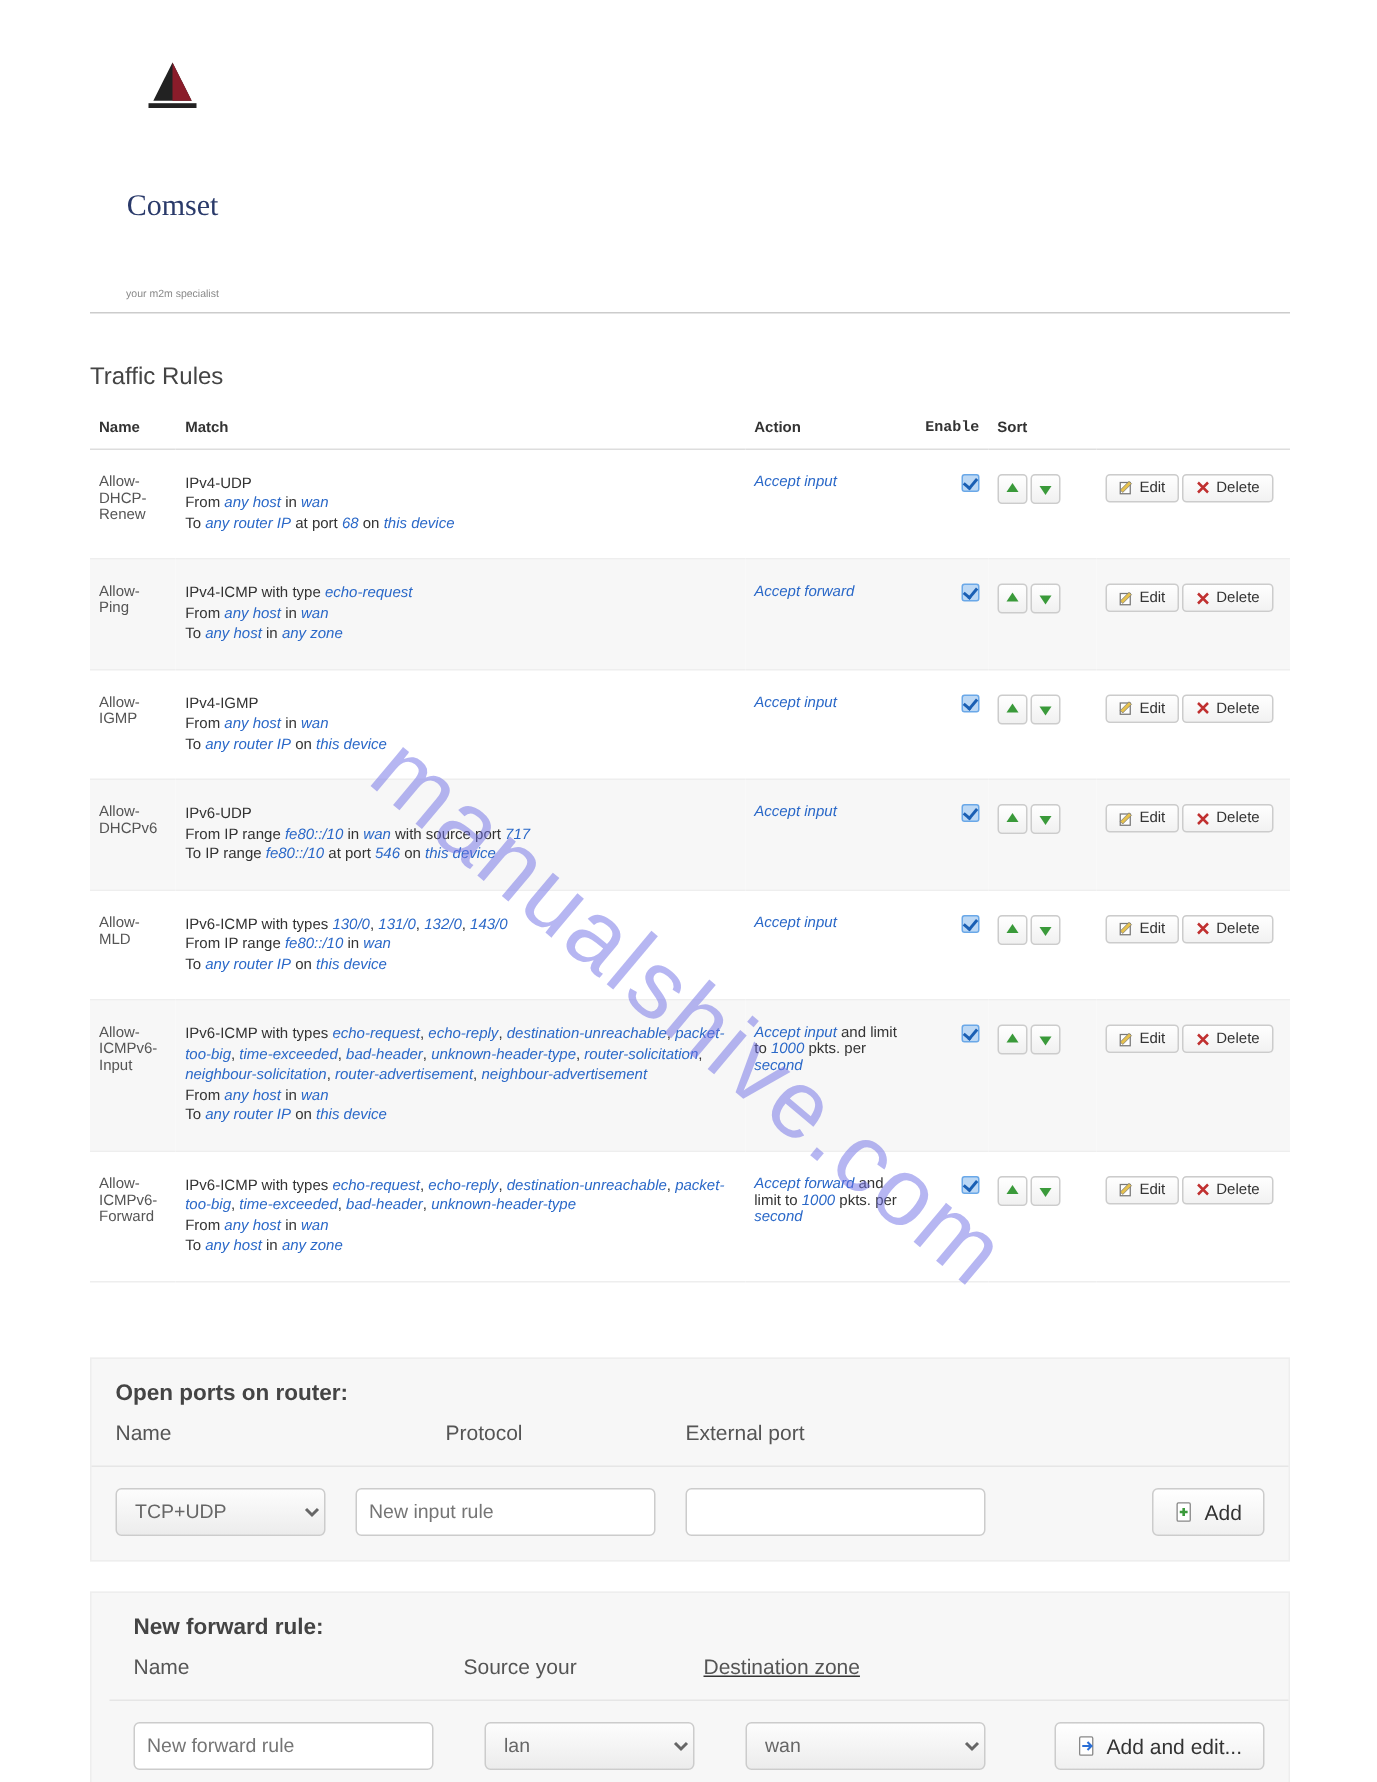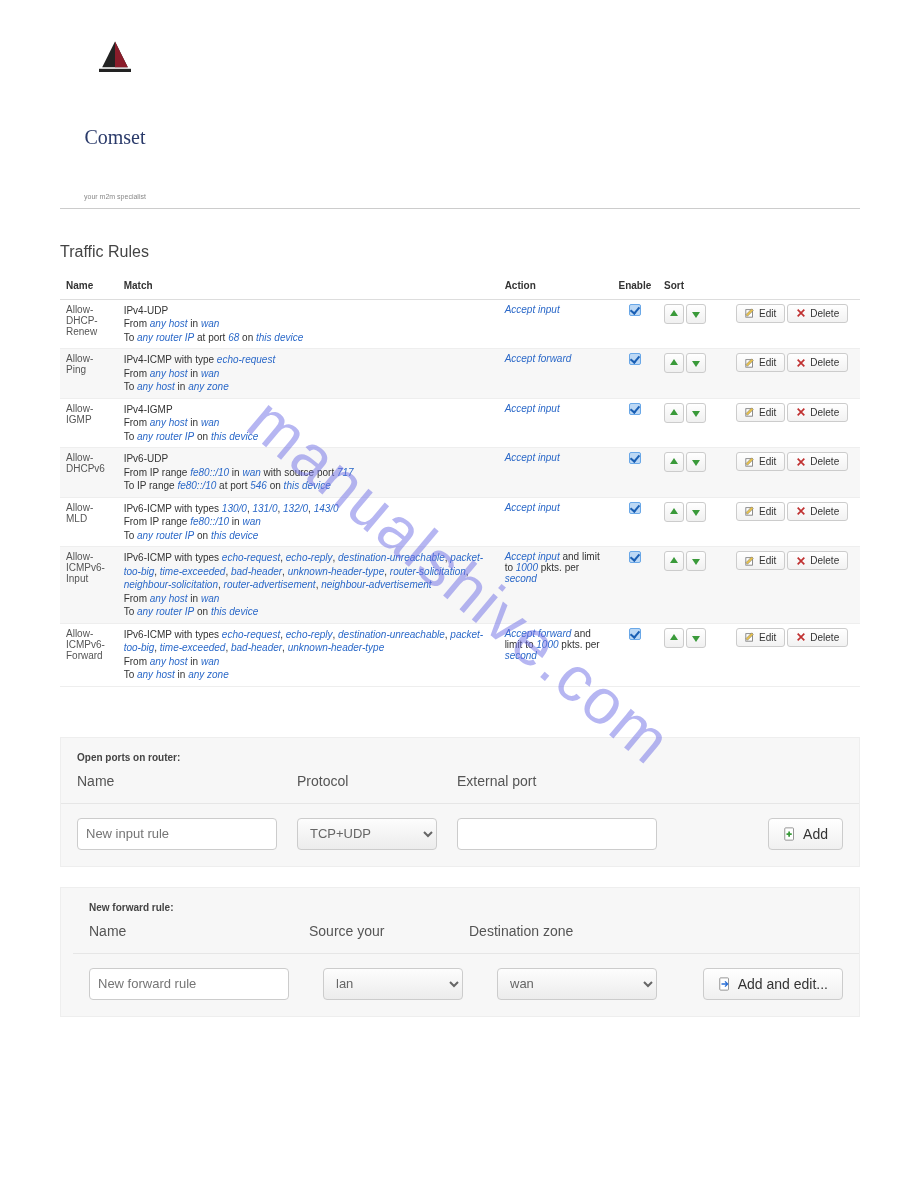--- a/index.html
+++ b/index.html
@@ -47,28 +47,28 @@
     font-size: 10px;
   }
   table.rules thead td {
     font-weight: bold;
     color: #333;
     padding: 6px 6px;
     border-bottom: 1px solid #ddd;
   }
   table.rules tbody tr td {
     vertical-align: top;
-    padding: 4px 6px;
+    padding: 16px 6px;
     border-bottom: 1px solid #eee;
   }
   table.rules tbody tr:nth-child(even) { background: #f7f7f7; }
   .col-name { width: 56px; color: #555; }
   .col-match { width: 370px; line-height: 1.35; }
   .col-action { width: 110px; }
-  .col-enable { width: 44px; text-align: center; }
+  .col-enable { width: 44px; text-align: right; font-family: Liberation Mono, monospace; }
   .col-sort { width: 70px; white-space: nowrap; }
   .col-btns { width: 120px; white-space: nowrap; }
   .kw { color: #2a68c8; font-style: italic; }
   .act-em { color: #2a68c8; font-style: italic; }
 
   .sort-btn {
     display: inline-flex;
     align-items: center;
     justify-content: center;
     width: 20px; height: 20px;
@@ -113,21 +113,21 @@
     transform: rotate(40deg);
   }
 
   
   .panel {
     background: #f7f7f7;
     margin-top: 50px;
     border: 1px solid #eee;
   }
   .panel-head {
-    font-size: 10px;
+    font-size: 15px;
     font-weight: bold;
     color: #444;
     padding: 14px 16px 10px 16px;
   }
   .form-row {
     display: flex;
     gap: 20px;
     padding: 0 16px 16px 16px;
     align-items: flex-end;
   }
@@ -409,27 +409,27 @@
       <div class="col c2">
           <div class="lbl">Protocol</div>
         </div>
       <div class="col c3">
           <div class="lbl">External port</div>
         </div>
       <div class="col cbtn"></div>
     </div>
     <div class="hr-light"></div>
     <div class="form-row" style="padding-top:14px;">
-      <div class="col c1">
-        <input type="text" placeholder="New input rule" style="">
-      </div>
       <div class="col c2">
         <select>
           <option>TCP+UDP</option>
         </select>
+      </div>
+      <div class="col c1">
+        <input type="text" placeholder="New input rule" style="">
       </div>
       <div class="col c3">
         <input type="text" style="">
       </div>
       <div class="col cbtn">
         <button class="bigbtn">
           <svg viewBox="0 0 16 16">
               <rect x="2" y="1" width="10" height="14" rx="1" fill="#fff" stroke="#888"></rect>
               <path d="M7 5v6M4 8h6" stroke="#3a9a3a" stroke-width="2"></path>
             </svg>
@@ -441,21 +441,21 @@
 
   <div class="panel" style="margin-top:20px;padding-left:12px;">
     <div class="panel-head">New forward rule:</div>
     <div class="form-row labels">
       <div class="col c1">
           <div class="lbl">Name</div>
         </div>
       <div class="col c2">
           <div class="lbl">Source your</div>
         </div>
-      <div class="col c3" style="width:160px;">
+      <div class="col c3" style="width:160px;text-decoration:underline;">
           <div class="lbl">Destination zone</div>
         </div>
       <div class="col cbtn"></div>
     </div>
     <div class="hr-light"></div>
     <div class="form-row" style="padding-top:14px;gap:34px;">
       <div class="col c1">
         <input type="text" placeholder="New forward rule" style="">
       </div>
       <div class="col c2">

